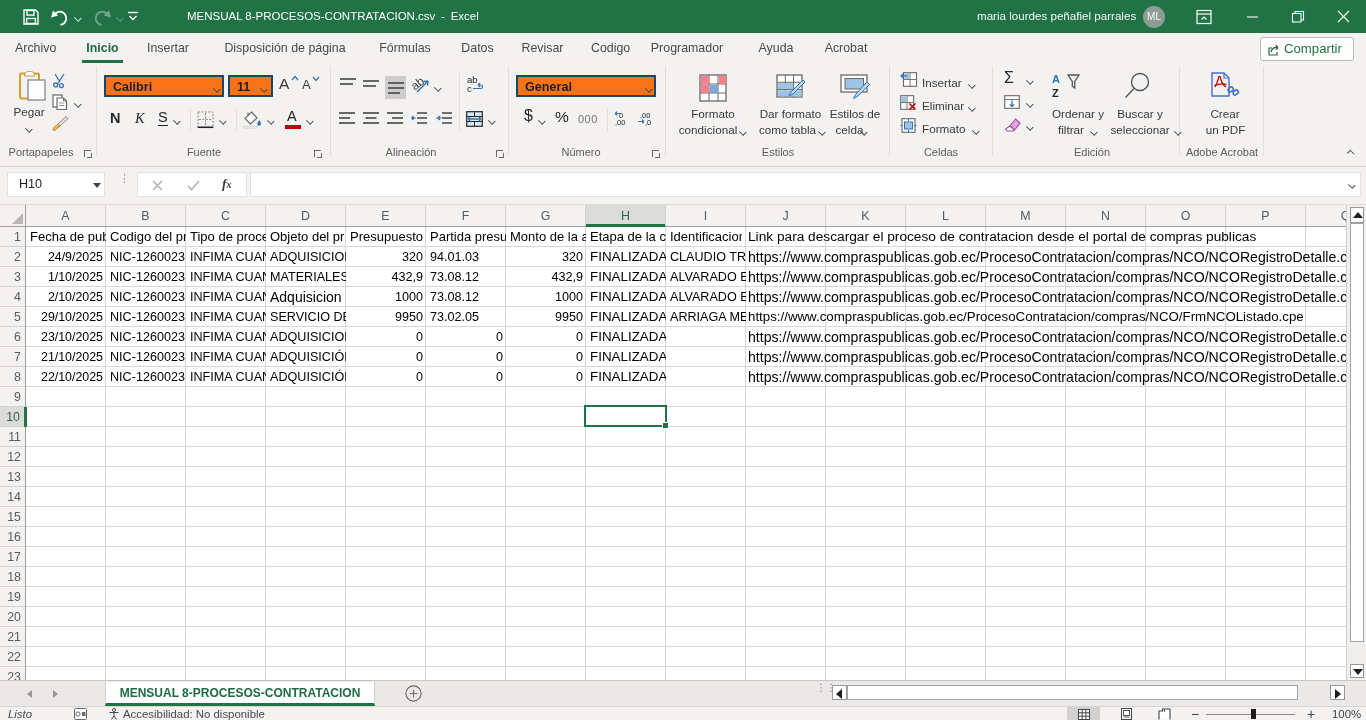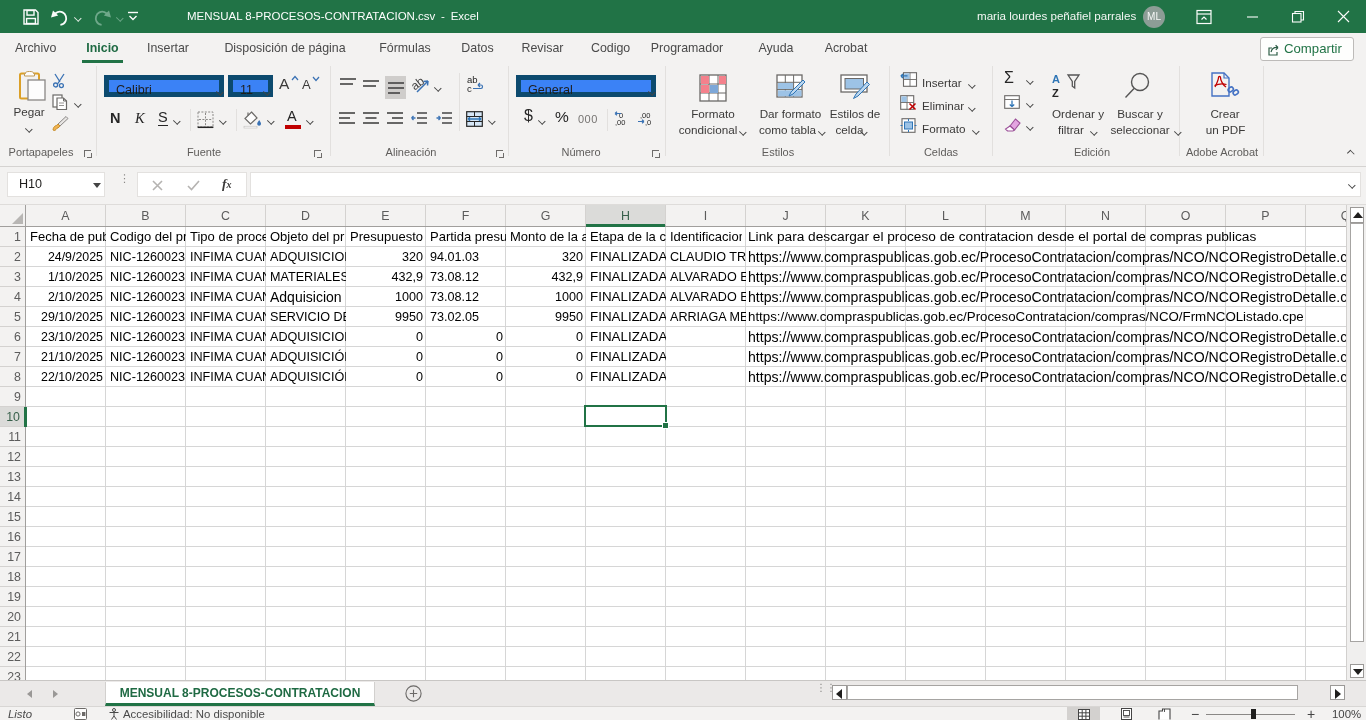--- a/index.html
+++ b/index.html
@@ -28,21 +28,21 @@
   
   #ribbon { left:0; top:63px; width:1366px; height:104px; background:#f3f2f1; border-bottom:1px solid #d5d3d1; }
   .gsep { position:absolute; top:3px; height:90px; width:1px; background:#e2e0de; }
   .isep { position:absolute; width:1px; background:#e2e0de; }
   .glabel { position:absolute; top:83px; height:16px; font-size:11px; color:#5f5d5b; text-align:center; white-space:nowrap; }
   .launcher { position:absolute; top:86px; width:10px; height:10px; }
   .launcher:before { content:""; position:absolute; left:1px; top:1px; width:6px; height:6px; border-left:1px solid #6e6c6a; border-top:1px solid #6e6c6a; }
   .launcher:after { content:""; position:absolute; right:1px; bottom:1px; width:4px; height:4px; border-right:1.3px solid #6e6c6a; border-bottom:1.3px solid #6e6c6a; }
   .btxt { position:absolute; font-size:11.7px; color:#3b3a39; text-align:center; white-space:nowrap; }
   .ltxt { position:absolute; font-size:11.7px; color:#3b3a39; white-space:nowrap; }
-  .combo { position:absolute; background:#3b82f6; border:5px solid #0c4a6e; }
+  .combo { position:absolute; background:#f97316; border:2px solid #0c4a6e;font-weight:bold; }
   .combo .ctext { position:absolute; left:7px; top:2.5px; font-size:12.6px; color:#1f1e1d; }
   
   #fbar { left:0; top:167px; width:1366px; height:38px; background:#f3f2f1; border-bottom:1px solid #dedcda; }
   #namebox { left:7px; top:5px; width:98px; height:25px; background:#fff; border:1px solid #e3e1df; }
   #fxbuttons { left:137px; top:5px; width:110px; height:25px; background:#fff; border:1px solid #e3e1df; }
   #finput { left:250px; top:5px; width:1111px; height:25px; background:#fff; border:1px solid #e3e1df; }
   
   #grid { left:0; top:205px; width:1366px; height:475px; background:#fff; }
   #colhdrs { position:absolute; left:0; top:0; width:1346px; height:22px; background:#f3f2f1; border-bottom:1px solid #a19f9d; overflow:hidden; }
   .colhdr { position:absolute; top:0; height:21px; line-height:22px; text-align:center; font-size:12.4px; color:#5c5c5c; border-right:1px solid #d4d2d0; }

